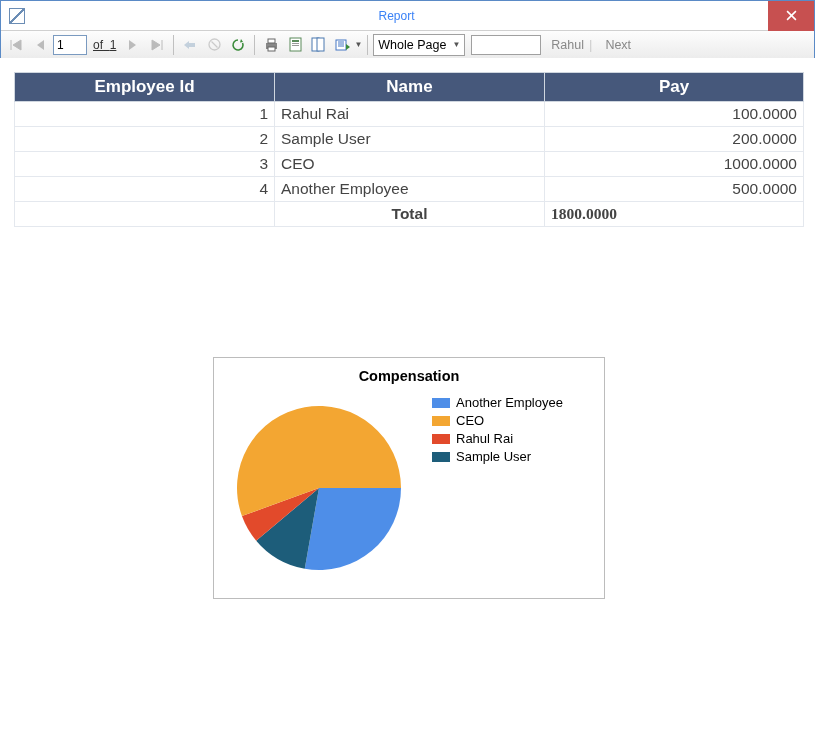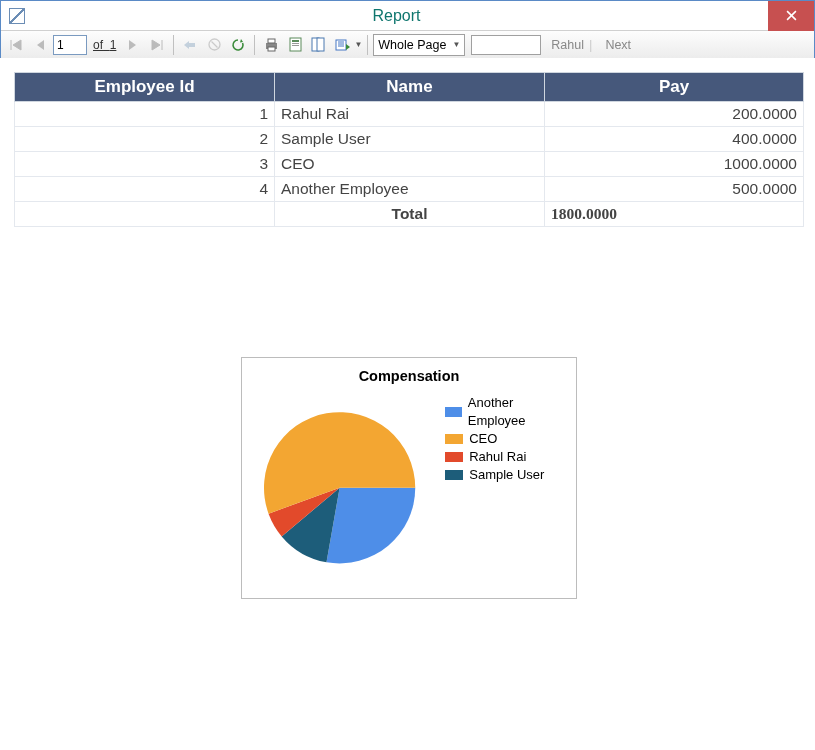--- a/index.html
+++ b/index.html
@@ -21,22 +21,22 @@
     border-bottom: 1px solid #d0d0d0;
   }
   .titlebar .wicon {
     width: 16px; height: 16px; margin-left: 8px;
     border: 1px solid #6b8db5;
     background: linear-gradient(135deg,#fff 45%, #6b8db5 46%, #6b8db5 54%, #fff 55%);
   }
   .titlebar .title {
     flex: 1;
     text-align: center;
-    color: #0f766e;
-    font-size: 16px;
+    color: #3b82f6;
+    font-size: 12px;
   }
   .titlebar .closebtn {
     width: 46px; height: 30px;
     background: #c75050;
     color: #fff;
     display: flex;
     align-items: center;
     justify-content: center;
     cursor: pointer;
   }
@@ -112,21 +112,21 @@
   }
   table.rpt td.idn { text-align:right; width:260px;}
   table.rpt td.nm { text-align:left; width:270px;}
   table.rpt td.pay { text-align:right;}
   .totalrow td { border:none;font-weight:bold;color:#000; font-size:16px; padding-top:4px;}
   .totalrow .lbl { text-align:center;}
   .totalrow .val { font-family:Liberation Serif, serif;}
 
   .chartbox {
     margin: 130px auto 0 auto;
-    width: 336px;
+    width: 392px;
     border:1px solid #bcbcbc;
     padding:10px 10px 18px 10px;
   }
   .chartbox .ctitle {
     text-align:center;
     font-weight:bold;
     font-size:14.5px;
     margin-bottom:6px;
   }
   .chartrow { display:flex; gap:18px; }
@@ -237,26 +237,26 @@
         <tr>
           <th>Employee Id</th>
           <th>Name</th>
           <th>Pay</th>
         </tr>
       </thead>
       <tbody>
         <tr>
           <td class="idn">1</td>
           <td class="nm">Rahul Rai</td>
-          <td class="pay">200.0000</td>
+          <td class="pay">100.0000</td>
         </tr>
         <tr>
           <td class="idn">2</td>
           <td class="nm">Sample User</td>
-          <td class="pay">400.0000</td>
+          <td class="pay">200.0000</td>
         </tr>
         <tr>
           <td class="idn">3</td>
           <td class="nm">CEO</td>
           <td class="pay">1000.0000</td>
         </tr>
         <tr>
           <td class="idn">4</td>
           <td class="nm">Another Employee</td>
           <td class="pay">500.0000</td>

